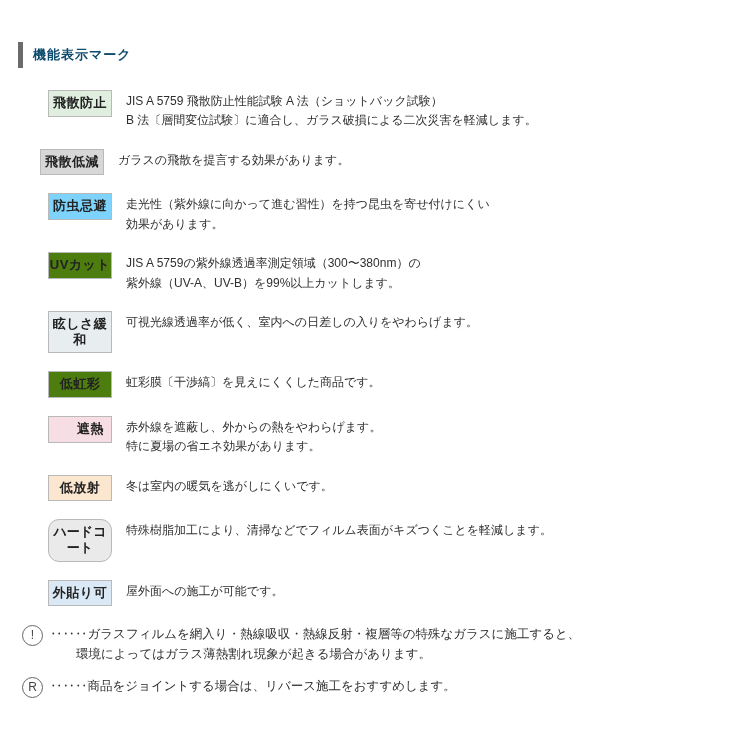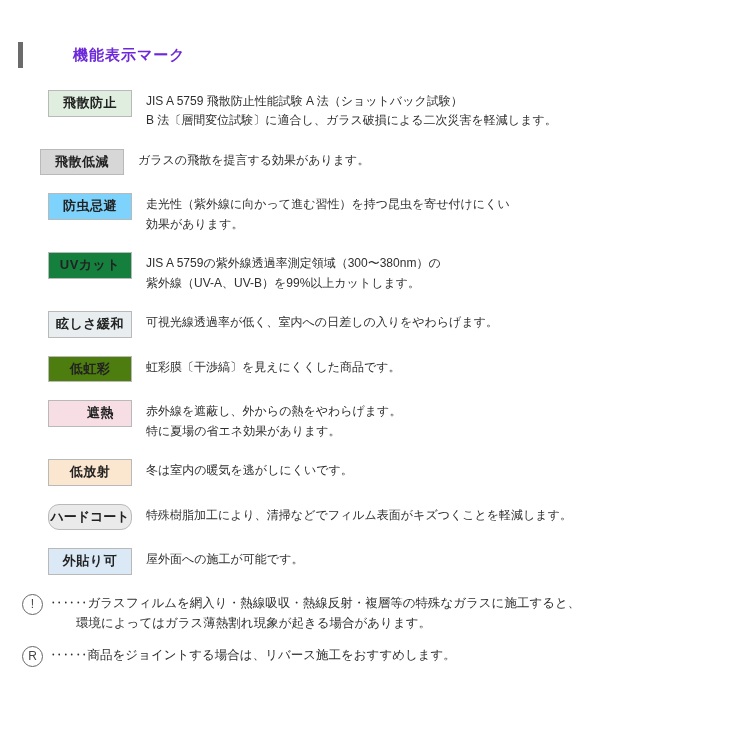--- a/index.html
+++ b/index.html
@@ -29,41 +29,40 @@
     align-items: center;
     margin: 42px 0 0 18px;
   }
   .title-bar {
     width: 5px;
     height: 26px;
     background: #6b6b6b;
     margin-right: 10px;
   }
   .title-text {
-    font-size: 15px;
+    font-size: 13px;
     font-weight: bold;
     letter-spacing: 1px;
-    color: #6d28d9;
-    margin-left: 40px;
+    color: #0c4a6e;
   }
 
   
   .marks {
     margin: 22px 0 0 0;
     padding: 0;
     list-style: none;
   }
   .mark-row {
     display: flex;
     align-items: flex-start;
     margin-bottom: 18px;
   }
   .badge {
     flex: 0 0 auto;
-    width: 84px;
+    width: 64px;
     box-sizing: border-box;
     margin-left: 48px;
     padding: 4px 0 5px 0;
     text-align: center;
     font-size: 13px;
     font-weight: bold;
     border: 1px solid #b9b9b9;
     color: #222222;
     letter-spacing: 0.5px;
     line-height: 1.2;
@@ -150,21 +149,21 @@
 
     <li class="mark-row">
       <span class="badge" style="background: #7dd3fc;">防虫忌避</span>
       <span class="desc">
         <span class="line">走光性（紫外線に向かって進む習性）を持つ昆虫を寄せ付けにくい</span>
         <span class="line">効果があります。</span>
       </span>
     </li>
 
     <li class="mark-row">
-      <span class="badge" style="background: #15803d;">UVカット</span>
+      <span class="badge" style="background: #4d7c0f;">UVカット</span>
       <span class="desc">
         <span class="line">JIS A 5759の紫外線透過率測定領域（300〜380nm）の</span>
         <span class="line">紫外線（UV-A、UV-B）を99%以上カットします。</span>
       </span>
     </li>
 
     <li class="mark-row">
       <span class="badge" style="background: rgb(232, 238, 240);">眩しさ緩和</span>
       <span class="desc">
         <span class="line">可視光線透過率が低く、室内への日差しの入りをやわらげます。</span>

